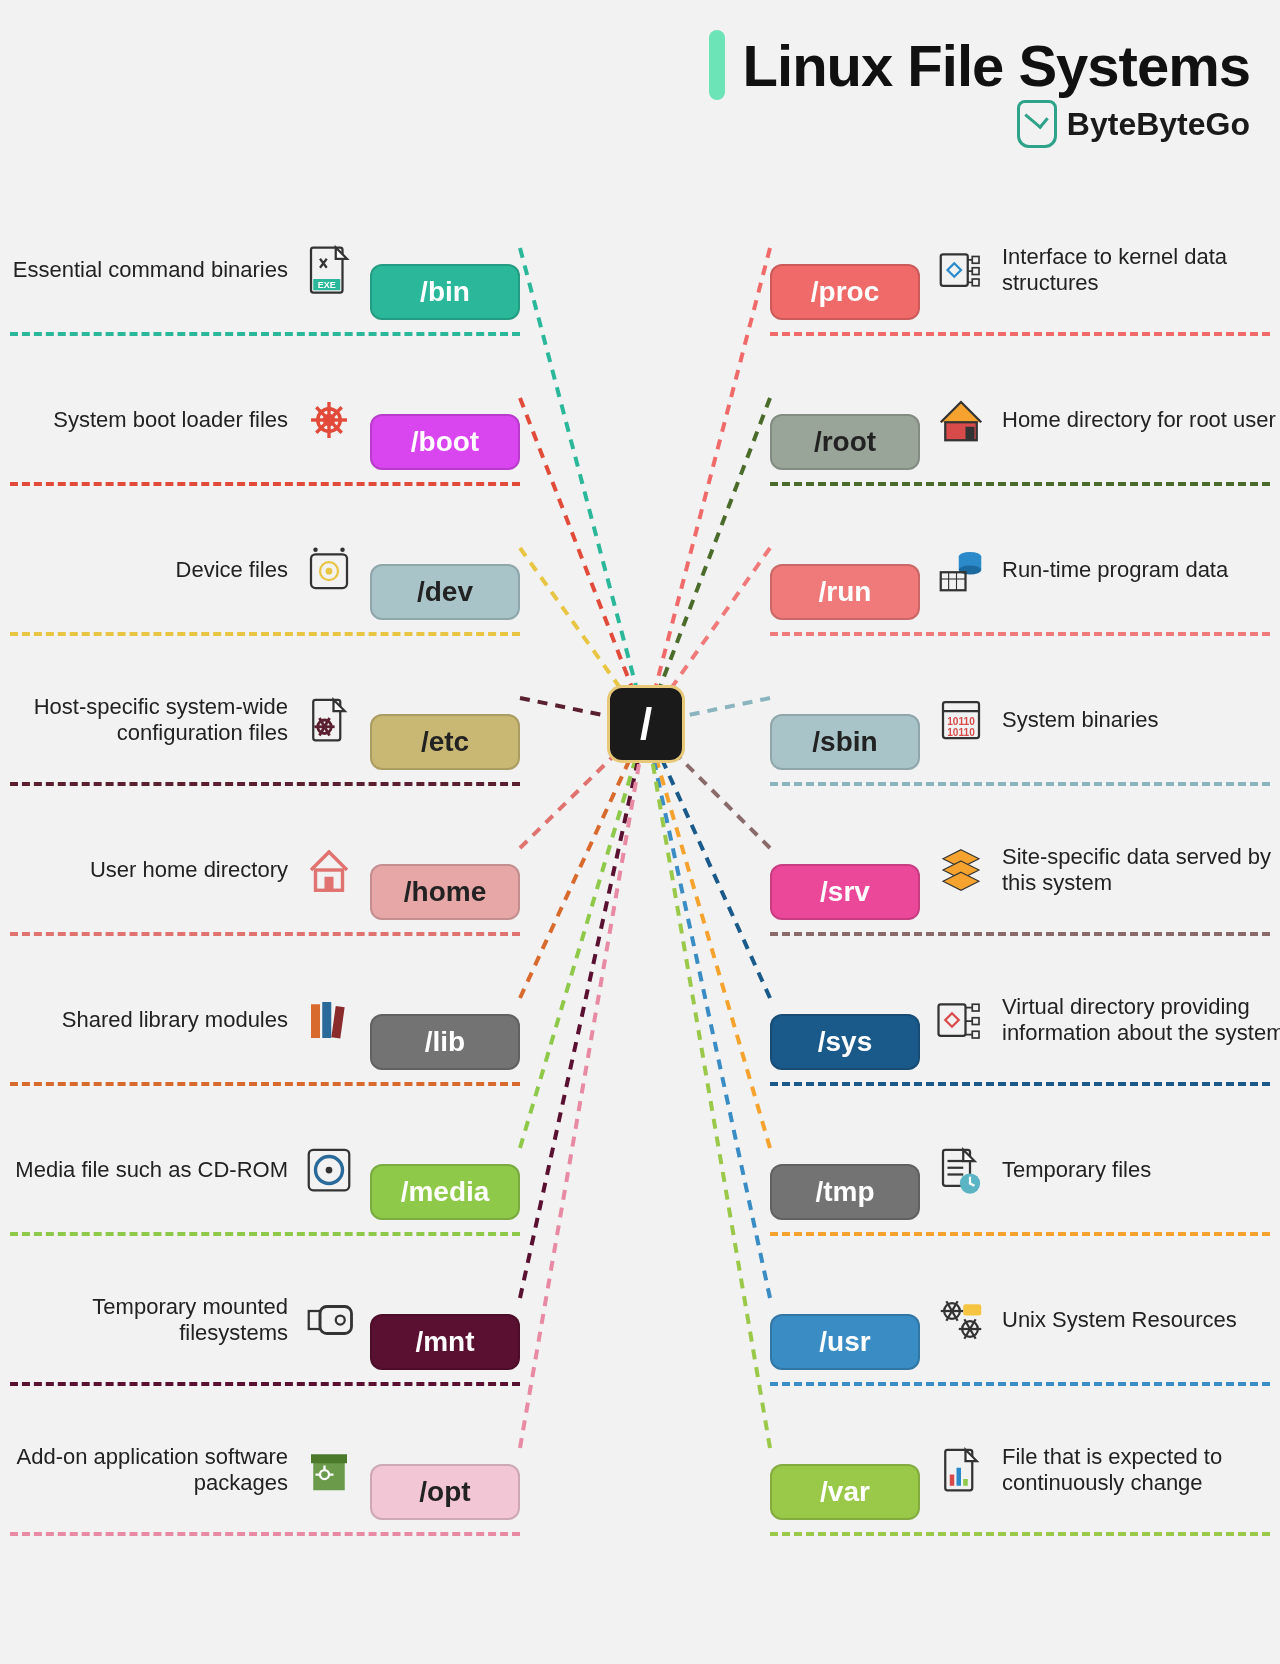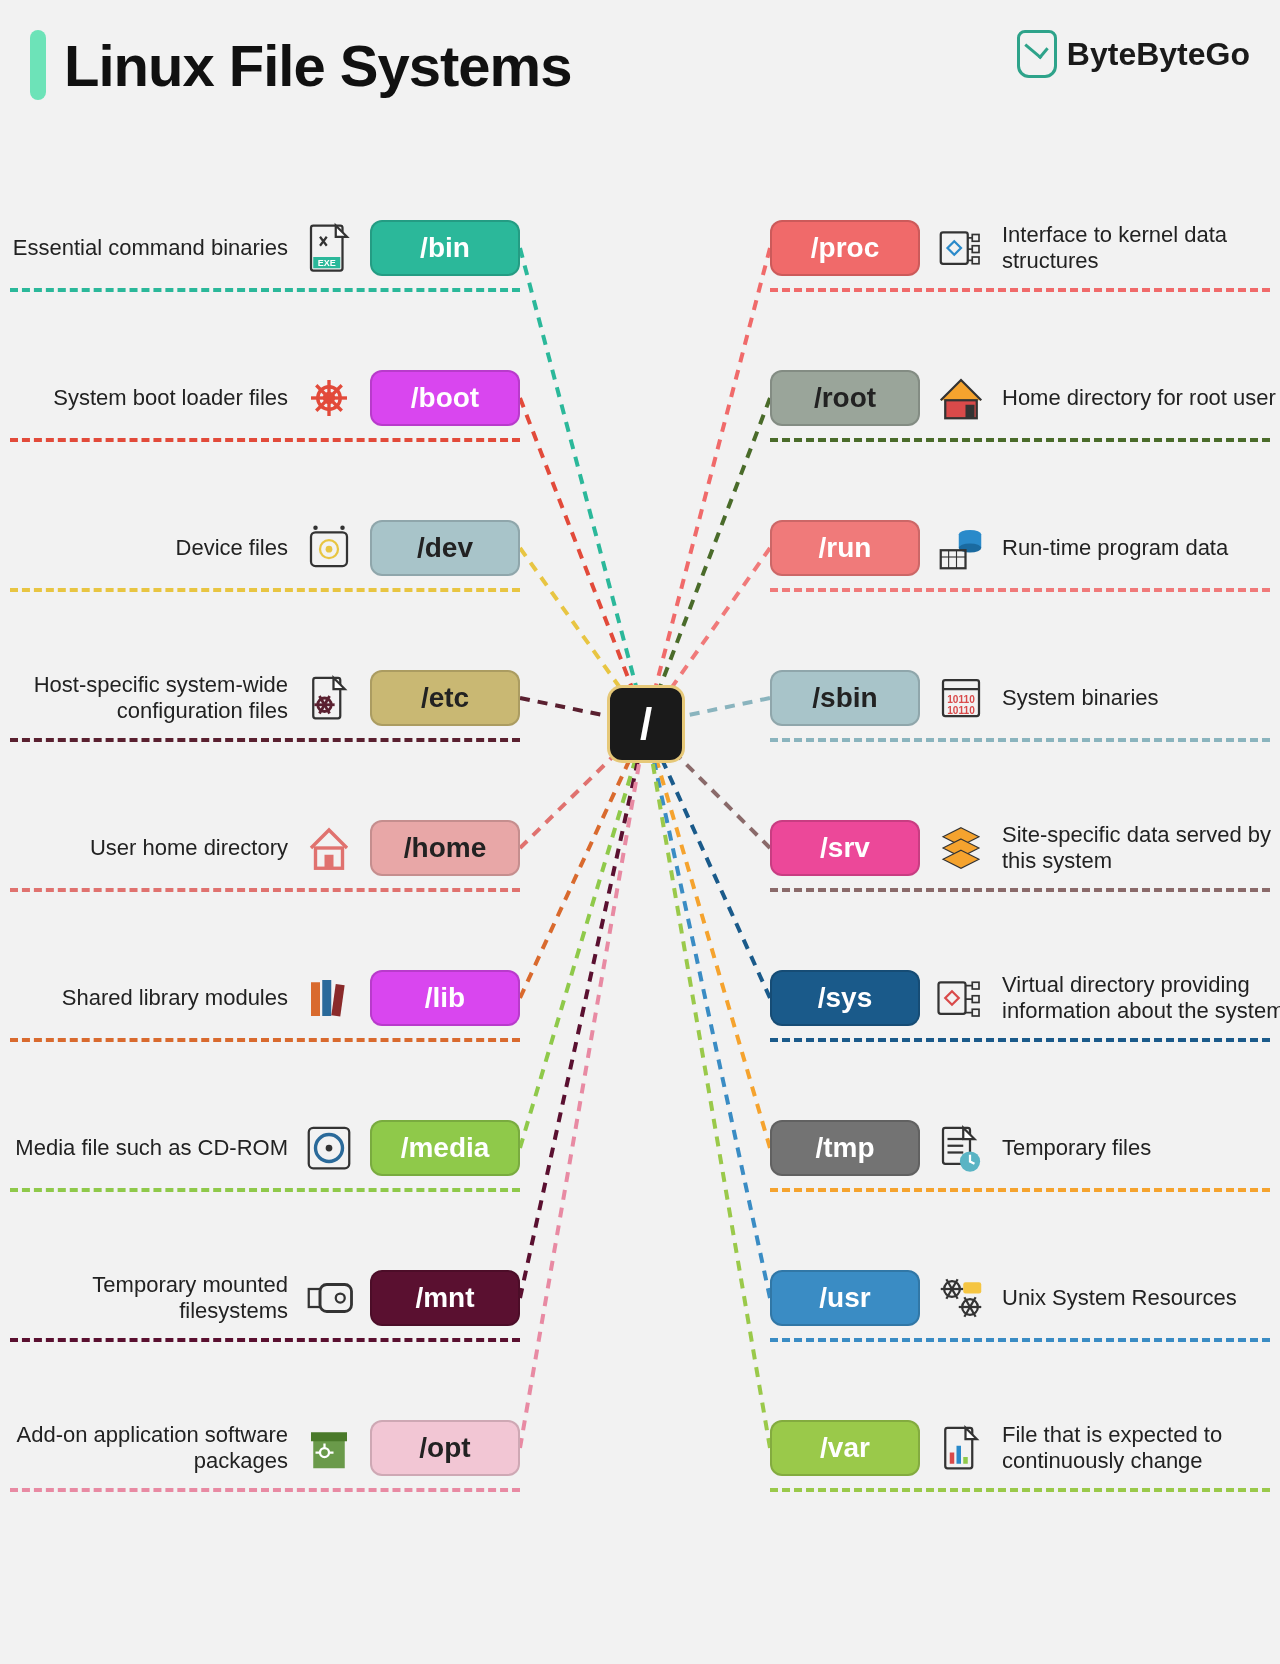--- a/index.html
+++ b/index.html
@@ -11,21 +11,22 @@
   position: relative;
   overflow: hidden;
 }
 .header {
   position: absolute;
   top: 30px;
   left: 30px;
   right: 30px;
   display: flex;
   justify-content: space-between;
-  align-items: flex-start;
+  align-items: flex-end;
+  flex-direction: column;
 }
 .title-wrap {
   display: flex;
   align-items: center;
   gap: 18px;
 }
 .title-bar {
   width: 16px;
   height: 70px;
   background: #6de3b8;
@@ -97,20 +98,21 @@
   width: 150px;
   height: 56px;
   border-radius: 12px;
   display: flex;
   align-items: center;
   justify-content: center;
   font-size: 28px;
   font-weight: 700;
   flex-shrink: 0;
   border: 2px solid rgba(0,0,0,0.15);
+  margin-top: 44px;
 }
 .icon {
   width: 54px;
   height: 54px;
   flex-shrink: 0;
   display: flex;
   align-items: center;
   justify-content: center;
 }
 .desc {
@@ -251,21 +253,21 @@
       <svg viewBox="0 0 48 48">
         <path d="M8 24 L24 8 L40 24" fill="none" stroke="#e0726f" stroke-width="3"></path>
         <rect x="12" y="24" width="24" height="18" fill="none" stroke="#e0726f" stroke-width="3"></rect>
         <rect x="20" y="30" width="8" height="12" fill="#e0726f"></rect>
       </svg>
     </div>
     <div class="desc">User home directory</div>
     <div class="underline" style="border-color:#e0726f;width:510px"></div>
   </div>
 <div class="row left" style="top: 970px; left: 0px;">
-    <div class="badge" style="background:#d946ef;color:#fff">/lib</div>
+    <div class="badge" style="background:#737373;color:#fff">/lib</div>
     <div class="icon">
       <svg viewBox="0 0 48 48">
         <rect x="8" y="10" width="8" height="30" fill="#d96a2e"></rect>
         <rect x="18" y="8" width="8" height="32" fill="#2a6a9a"></rect>
         <rect x="28" y="12" width="8" height="28" fill="#8a2a2a" transform="rotate(8 32 26)"></rect>
       </svg>
     </div>
     <div class="desc">Shared library modules</div>
     <div class="underline" style="border-color:#d96a2e;width:510px"></div>
   </div>

